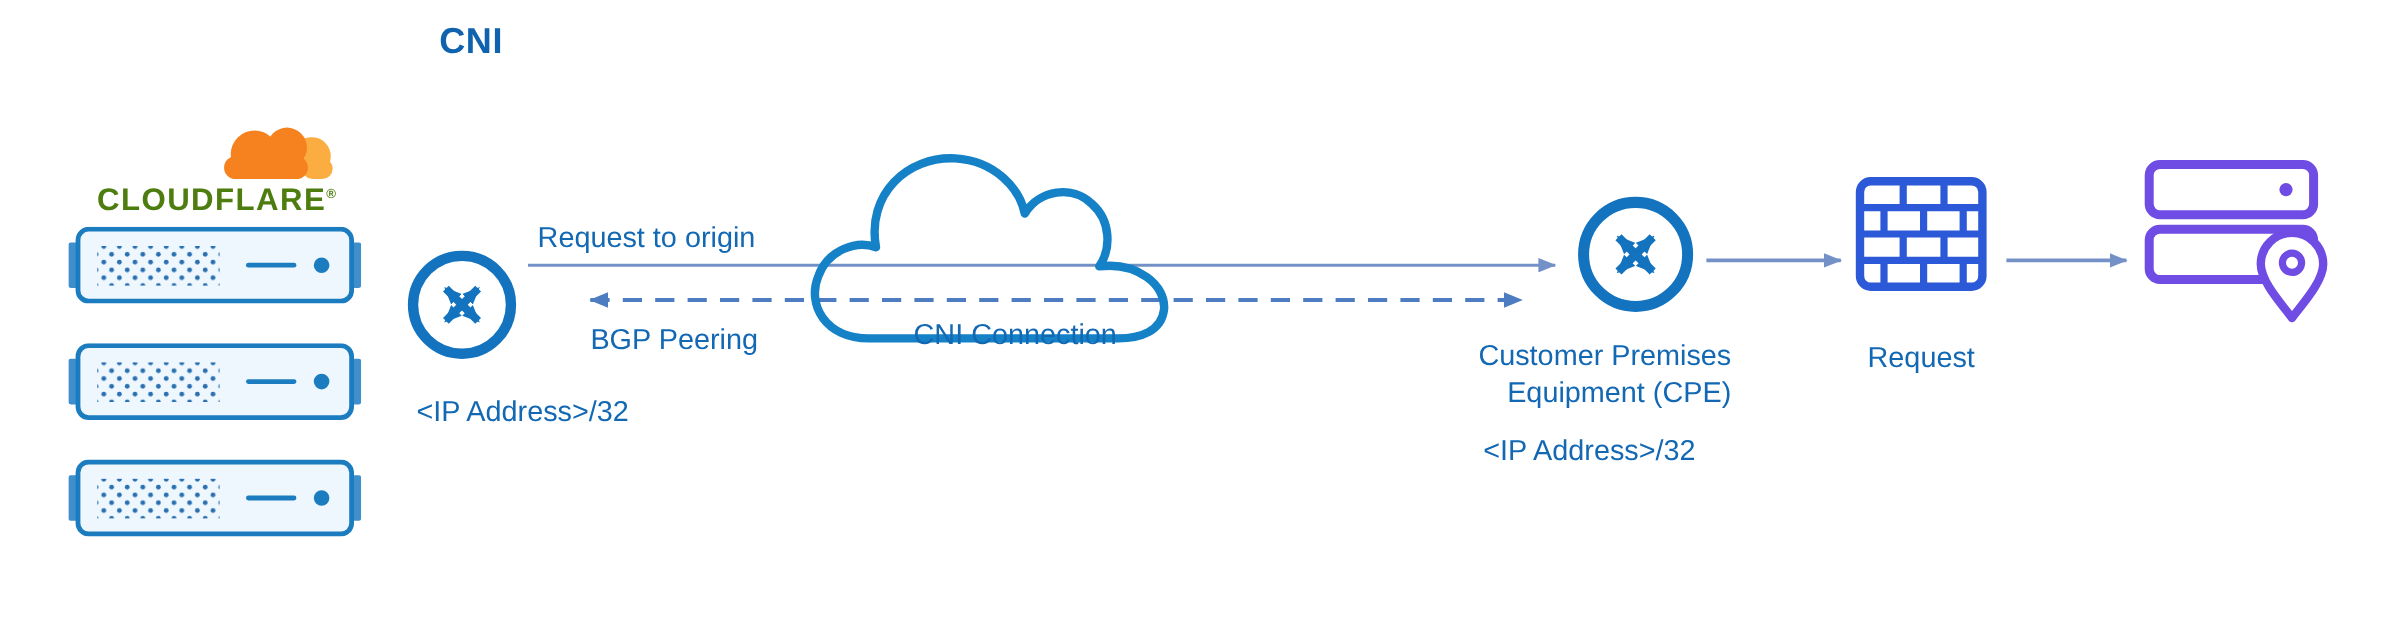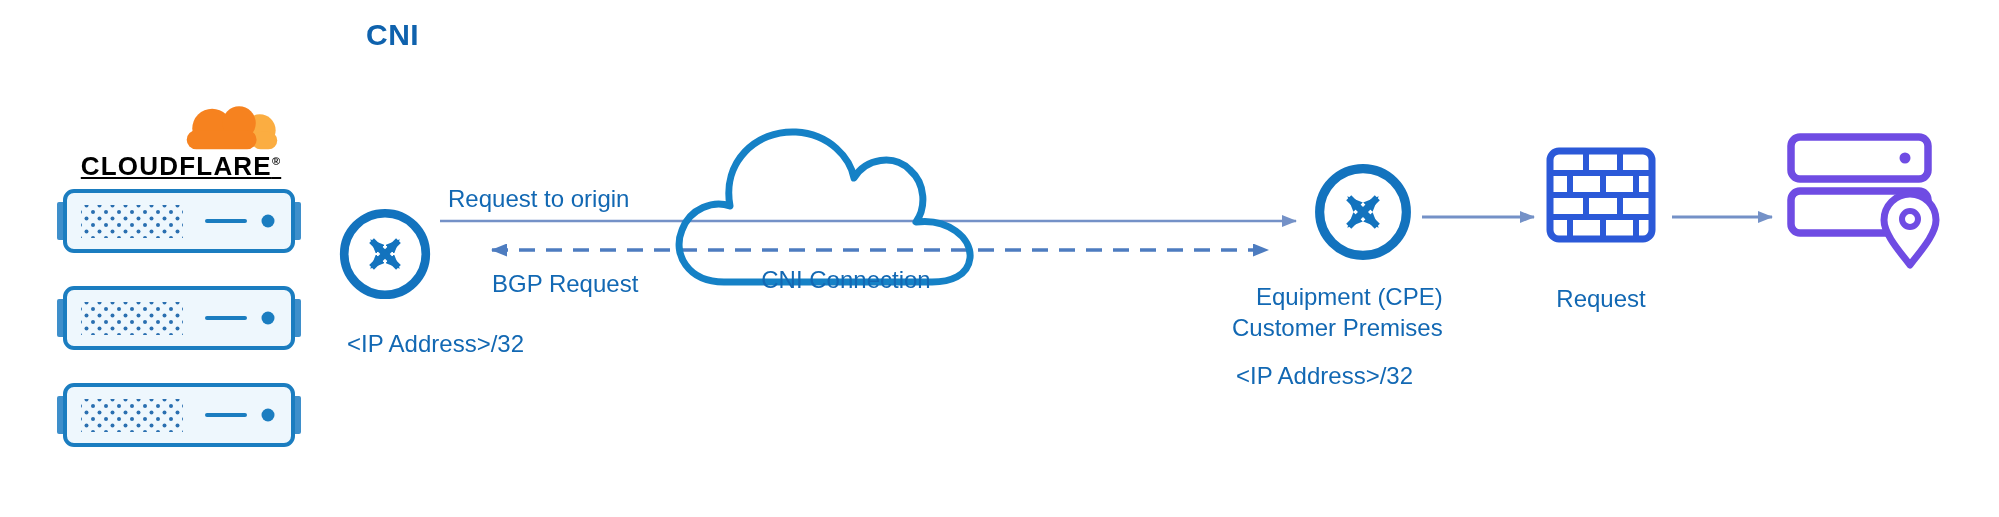--- a/index.html
+++ b/index.html
@@ -4,21 +4,21 @@
 <style>
   html,body{margin:0;padding:0;background:#ffffff;}
   #canvas{
     position:relative;width:1999px;height:517px;background:#ffffff;overflow:hidden;
     font-family:"Liberation Sans","DejaVu Sans",sans-serif;
   }
   .abs{position:absolute;}
   .lbl{position:absolute;color:#1268b3;font-size:24px;line-height:1.3;white-space:nowrap;text-align:right;}
   .center{text-align:center;}
   .title{position:absolute;color:#0f62ad;font-size:30px;font-weight:600;letter-spacing:.5px;}
-  .wordmark{position:absolute;color:#000000;font-weight:700;font-size:26px;letter-spacing:1.2px;white-space:nowrap;text-decoration:underline;}
+  .wordmark{position:absolute;color:#4d7c0f;font-weight:700;font-size:26px;letter-spacing:1.2px;white-space:nowrap;}
   .wordmark sup{font-size:11px;font-weight:700;}
   .stack{position:absolute;display:flex;flex-direction:column;gap:33px;}
 </style>
 </head>
 <body>
 
 <div id="canvas">
 
   <svg class="abs" style="left:0;top:0" width="1999" height="517">
     <defs>
@@ -85,37 +85,37 @@
   </div>
 
   <svg class="abs" style="left:337px;top:206px" width="96" height="96" viewBox="0 0 100 100">
     <circle cx="50" cy="50" r="42.5" fill="#ffffff" stroke="#1373be" stroke-width="9"></circle>
     <line x1="36" y1="64" x2="64" y2="36" stroke="#1373be" stroke-width="7" marker-start="url(#m-icon)" marker-end="url(#m-icon)"></line>
     <line x1="36" y1="36" x2="64" y2="64" stroke="#1373be" stroke-width="7" marker-start="url(#m-icon)" marker-end="url(#m-icon)"></line>
   </svg>
   <div class="lbl" style="left:347px;top:328px">&lt;IP Address&gt;/32</div>
 
   <div class="lbl" style="left:448px;top:183px">Request to origin</div>
-  <div class="lbl" style="left:492px;top:268px">BGP Request</div>
+  <div class="lbl" style="left:492px;top:268px">BGP Peering</div>
 
   <svg class="abs" style="left:660px;top:106px" width="344" height="194" viewBox="0 0 344 194">
     <path d="M64,176 C28,176 12,148 22,124 C30,102 54,94 70,100 C62,56 96,24 136,26
              C170,28 190,52 194,72 C206,52 234,48 250,64 C266,78 266,102 256,116
              C288,112 312,132 310,152 C308,170 290,176 272,176 Z" fill="none" stroke="#1581c6" stroke-width="7" stroke-linejoin="round"></path>
   </svg>
   <div class="lbl center" style="left:746px;top:264px;width:200px">CNI Connection</div>
 
   <svg class="abs" style="left:1312px;top:161px" width="102" height="102" viewBox="0 0 100 100">
     <circle cx="50" cy="50" r="42.5" fill="#ffffff" stroke="#1373be" stroke-width="9"></circle>
     <line x1="36" y1="64" x2="64" y2="36" stroke="#1373be" stroke-width="7" marker-start="url(#m-icon)" marker-end="url(#m-icon)"></line>
     <line x1="36" y1="36" x2="64" y2="64" stroke="#1373be" stroke-width="7" marker-start="url(#m-icon)" marker-end="url(#m-icon)"></line>
   </svg>
   <div class="lbl" style="left:1232px;top:281px">
+    <div>Customer Premises</div>
     <div>Equipment (CPE)</div>
-    <div>Customer Premises</div>
   </div>
   <div class="lbl" style="left:1236px;top:360px">&lt;IP Address&gt;/32</div>
 
   <svg class="abs" style="left:1545px;top:145px" width="112" height="100" viewBox="0 0 112 100">
     <rect x="5" y="6" width="102" height="88" rx="9" fill="#ffffff" stroke="#2b59d8" stroke-width="7"></rect>
     <line x1="5" y1="28" x2="107" y2="28" stroke="#2b59d8" stroke-width="6"></line>
     <line x1="5" y1="50" x2="107" y2="50" stroke="#2b59d8" stroke-width="6"></line>
     <line x1="5" y1="72" x2="107" y2="72" stroke="#2b59d8" stroke-width="6"></line>
     <line x1="41" y1="6" x2="41" y2="28" stroke="#2b59d8" stroke-width="6"></line>
     <line x1="75" y1="6" x2="75" y2="28" stroke="#2b59d8" stroke-width="6"></line>

